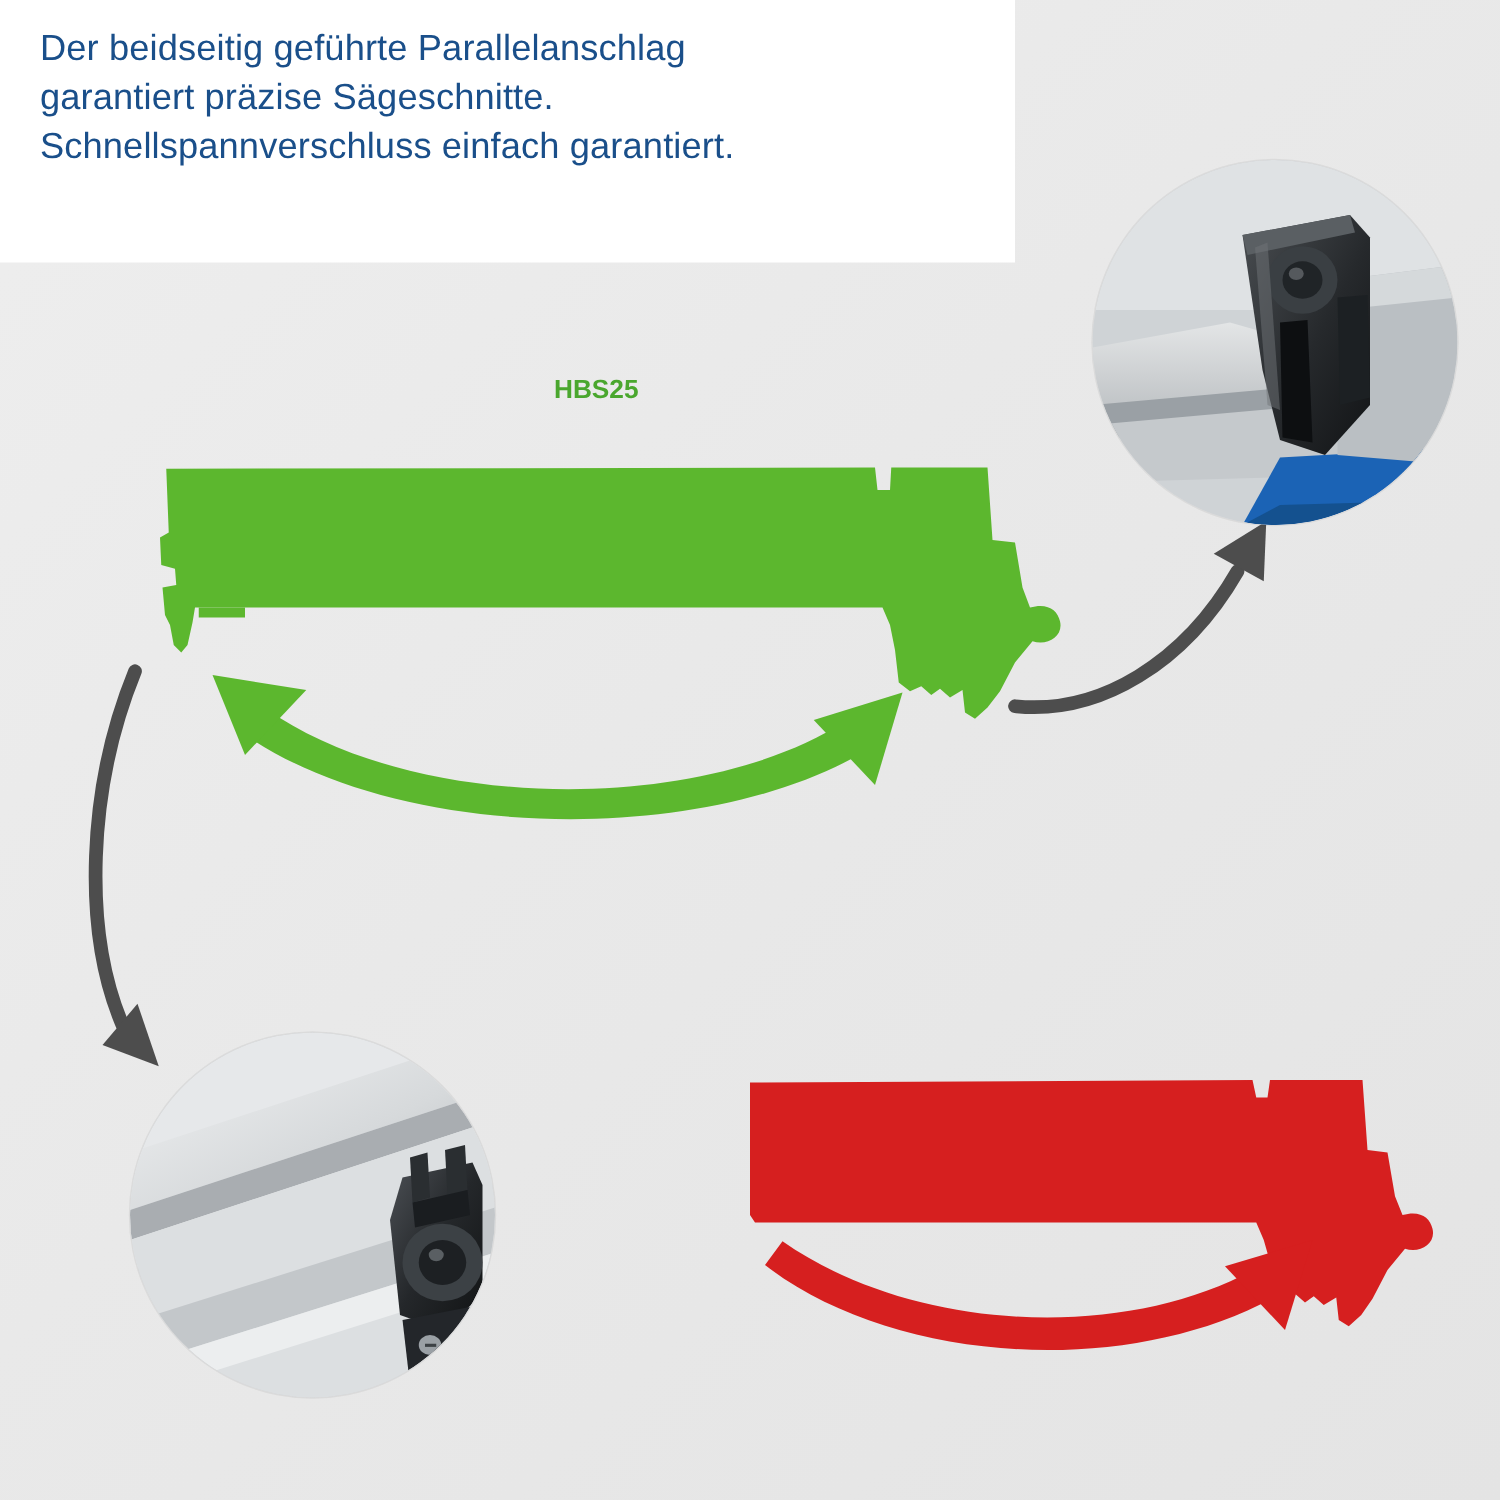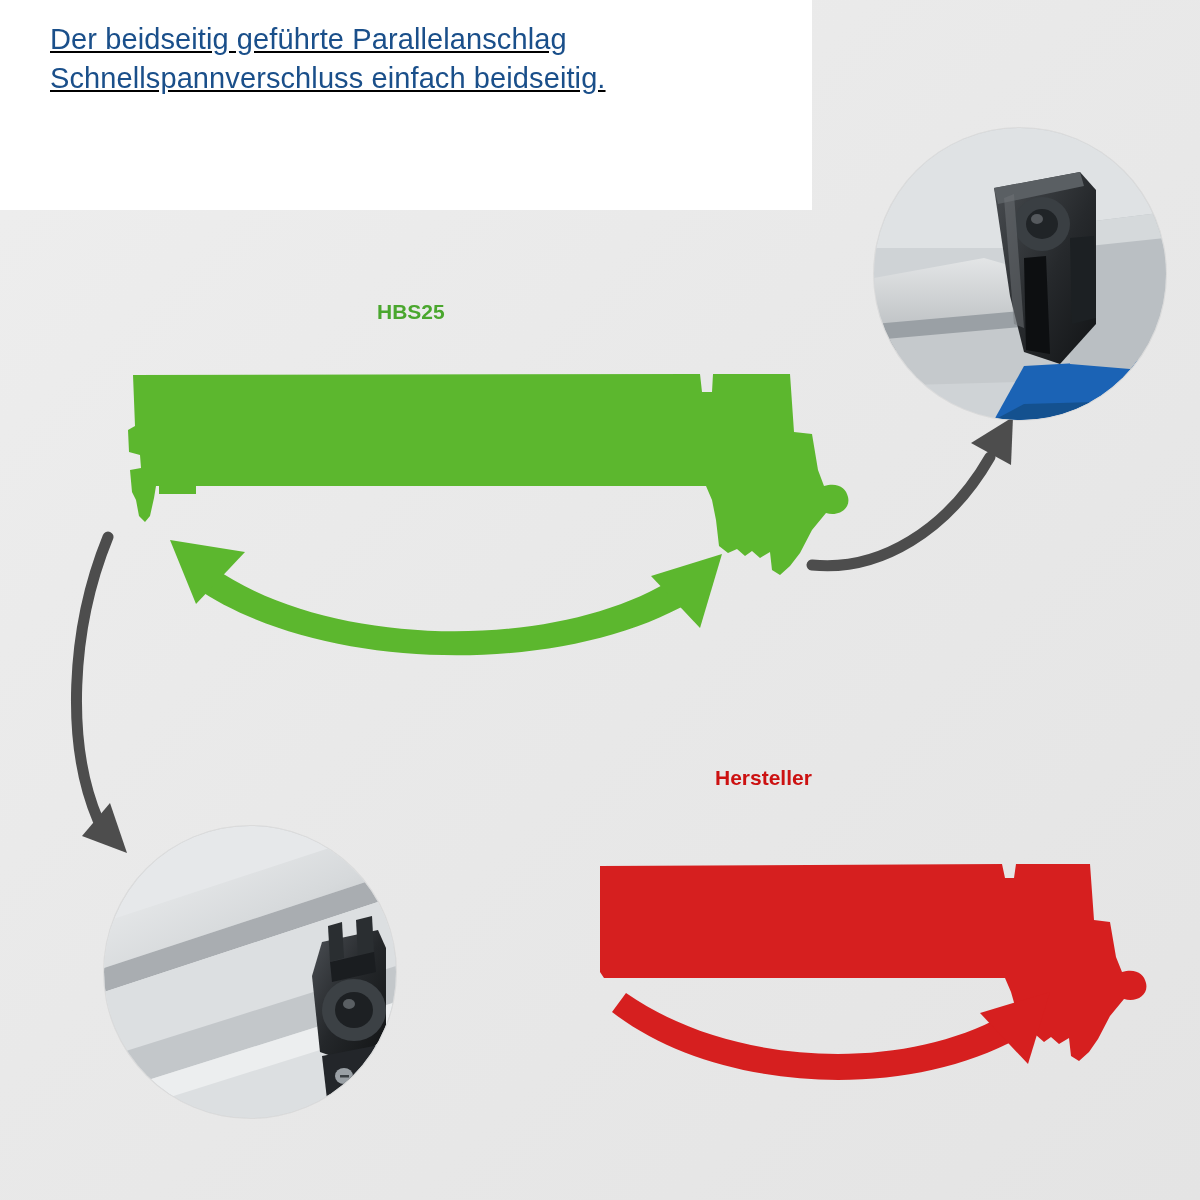--- a/index.html
+++ b/index.html
@@ -22,36 +22,35 @@
 
   
   .caption-box {
     position: absolute;
     left: 0;
     top: 0;
     width: 812px;
     height: 210px;
     background: #ffffff;
     box-sizing: border-box;
-    padding: 20px 18px 10px 50px;
-    text-decoration: underline;
+    padding: 20px 18px 10px 32px;
   }
   .caption-line {
     color: #1a4f8a;
     font-size: 29px;
     line-height: 39px;
     letter-spacing: 0.1px;
     white-space: nowrap;
   }
 
   
   .label {
     position: absolute;
     font-weight: bold;
-    text-align: left;
+    text-align: center;
     white-space: nowrap;
   }
   #label-hbs25 {
     left: 377px;
     top: 300px;
     width: 200px;
     font-size: 21px;
     color: #4aa72e;
   }
   #label-conventional {
@@ -95,26 +94,26 @@
     pointer-events: none;
   }
 </style>
 </head>
 <body>
 
 <div id="stage">
 
   <div class="caption-box">
     <div class="caption-line">Der beidseitig geführte Parallelanschlag</div>
-    <div class="caption-line">Schnellspannverschluss einfach beidseitig.</div>
+    <div class="caption-line">garantiert präzise Sägeschnitte.</div>
+    <div class="caption-line">Schnellspannverschluss einfach garantiert.</div>
   </div>
 
   <div class="label" id="label-hbs25">HBS25</div>
   <div class="label" id="label-conventional">
-    <div>Hersteller</div>
   </div>
 
   <svg class="vec" viewBox="0 0 1200 1200" xmlns="http://www.w3.org/2000/svg">
 
     <path fill="#5cb72e" d="M133,375
              L700,374
              L702,392
              L712,392
              L713,374
              L790,374

